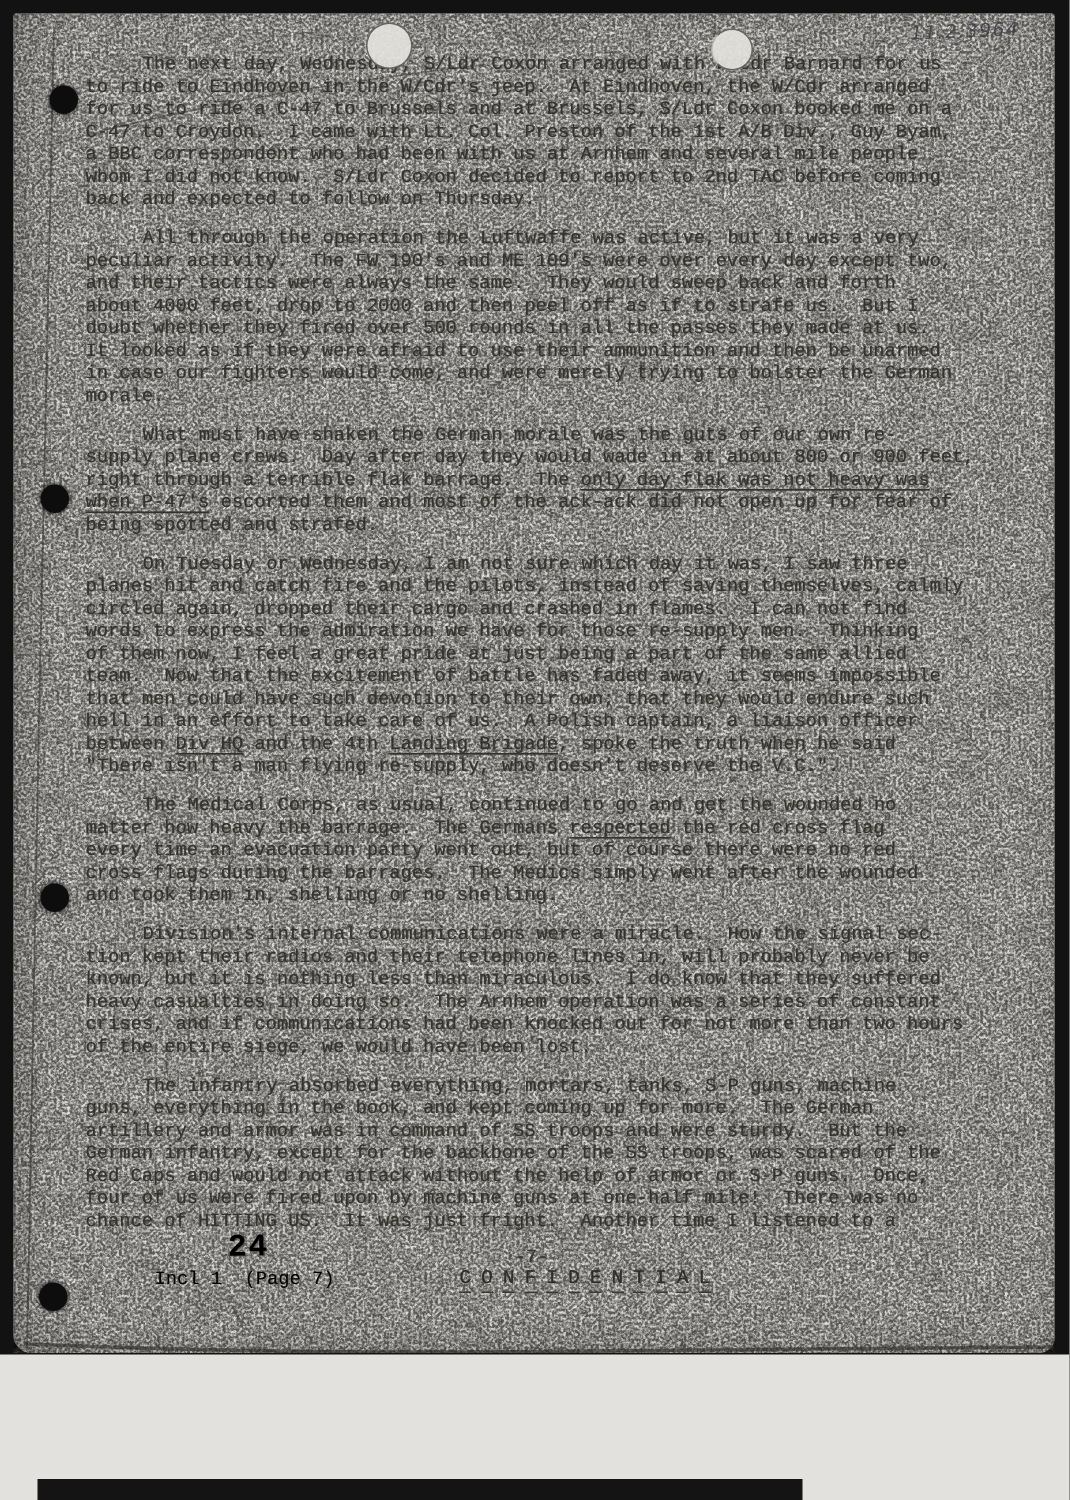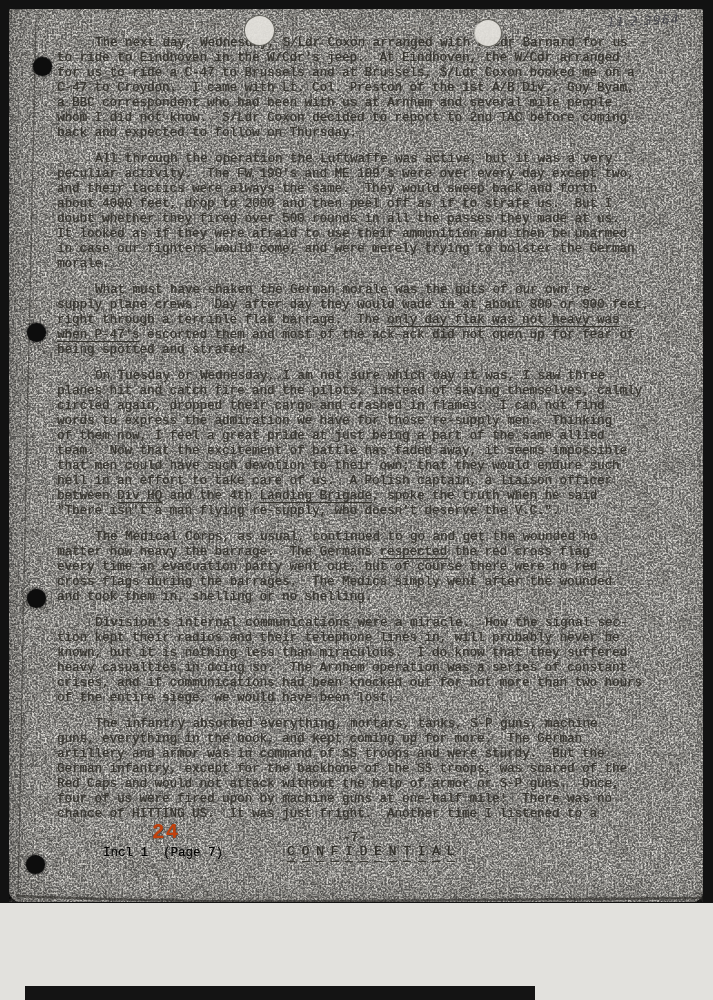--- a/index.html
+++ b/index.html
@@ -50,37 +50,38 @@
   .ghost.g2{left:465px;top:10px;width:26px;height:26px;border-left-color:rgba(62,60,54,.25);}
   
   .hole{position:absolute;width:19px;height:19px;border-radius:50%;background:#0d0d0d;box-shadow:0 0 2px 1px rgba(0,0,0,.5);}
   .hole.h1{left:33px;top:57px;}
   .hole.h2{left:27px;top:323px;}
   .hole.h3{left:27px;top:589px;}
   .hole.h4{left:26px;top:855px;}
   
   .hand-number{
     position:absolute;left:143px;top:812px;
-    font-size:21px;font-weight:bold;color:#c2410c;
+    font-size:21px;font-weight:bold;color:#000000;
     transform:rotate(-1deg);letter-spacing:1px;
     text-shadow:0.6px 0.5px 0.8px rgba(40,38,32,.6);
   }
   .page-number{
     position:absolute;left:334px;top:822px;
     font-size:12.5px;color:#34322c;text-shadow:0.4px 0.3px .6px rgba(52,50,44,.5);
   }
   .footer-row{
     position:absolute;left:94px;top:837px;
     font-size:12.5px;color:#000000;white-space:pre;
     text-shadow:0.4px 0.3px .6px rgba(52,50,44,.5);
   }
   .confidential{
     position:absolute;left:278px;top:835px;
     font-size:13px;color:#2e2c26;
     text-shadow:0.4px 0.3px .6px rgba(46,44,38,.55);
+    padding-left:19px;
   }
   .confidential .cl{
     display:inline-block;width:8px;margin-right:6.5px;text-align:center;
     border-bottom:1.3px solid #3a3831;padding-bottom:2px;
   }
   
   .underpage{position:absolute;left:0;top:903px;width:713px;height:97px;background:#e2e1dd;}
   .bottom-band{position:absolute;left:25px;top:986px;width:510px;height:14px;background:#141414;}
 </style>
 </head>

